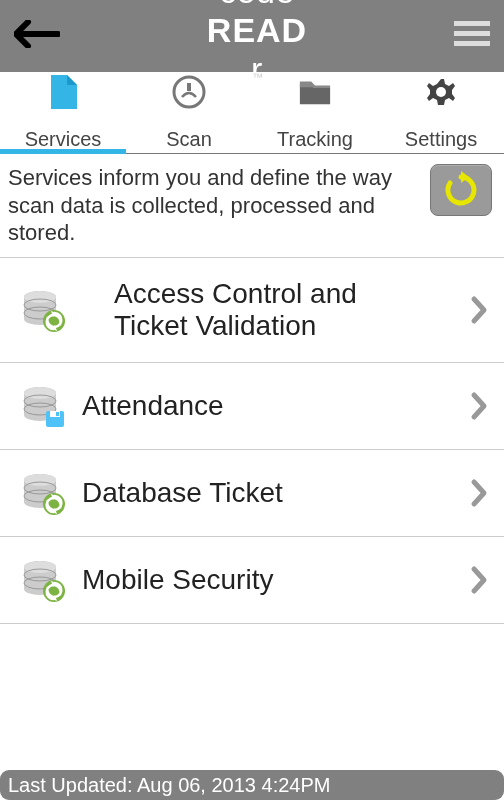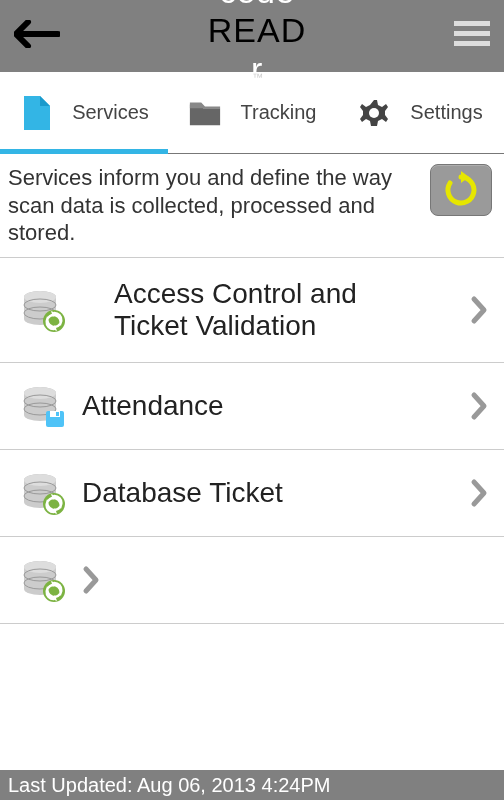--- a/index.html
+++ b/index.html
@@ -4,48 +4,48 @@
 <style>
 * { margin: 0; padding: 0; box-sizing: border-box; }
 html, body { width: 504px; height: 800px; overflow: hidden; font-family: Arial, Helvetica, sans-serif; background: #fff; }
 .app { width: 504px; height: 800px; display: flex; flex-direction: column; }
 
 
 .header { background: #808080; height: 72px; display: flex; align-items: center; padding: 0 14px; justify-content: space-between; }
 .back-btn { cursor: pointer; }
 .logo { display: flex; align-items: center; font-size: 34px; font-weight: 300; letter-spacing: 0.5px; flex-direction: column; }
 .logo-code { color: #fff; font-weight: 400; }
-.logo-read { color: #000000; font-weight: 400; letter-spacing: 1px; }
+.logo-read { color: #ffffff; font-weight: 700; letter-spacing: 1px; }
 .logo-r { color: #fff; font-weight: 400; }
 .logo-tm { color: #ccc; font-size: 11px; margin-left: 2px; position: relative; top: -18px; }
 .menu-btn { cursor: pointer; }
 
 
 .tabs { display: flex; height: 82px; background: #fff; border-bottom: 1px solid #777; }
-.tab { flex: 1; display: flex; flex-direction: row; align-items: center; justify-content: center; cursor: pointer; gap: 19px; position: relative; }
+.tab { flex: 1; display: flex; flex-direction: column; align-items: center; justify-content: center; cursor: pointer; gap: 19px; position: relative; }
 .tab-label { font-size: 20px; color: #444; }
 .tab.active { }
 .tab.active::after { content: ""; position: absolute; bottom: -1px; left: 0; right: 0; height: 5px; background: #33b5e5; }
 .tab-icon { width: 34px; height: 34px; display: flex; align-items: center; justify-content: center; }
 
 
 .info-row { display: flex; align-items: flex-start; padding: 10px 12px 10px 8px; gap: 23px; }
 .info-text { flex: 1; font-size: 22px; color: #333; line-height: 1.25; }
 .refresh-btn { width: 62px; height: 52px; background: #9a9a9a; border: 1px solid #777; border-radius: 8px; display: flex; align-items: center; justify-content: center; cursor: pointer; box-shadow: inset 0 1px 0 rgba(255,255,255,0.2); }
 
 
 .list { flex: 1; overflow: hidden; }
 .list-item { display: flex; align-items: center; padding: 20px 14px 20px 20px; border-bottom: 1px solid #ccc; cursor: pointer; gap: 16px; }
 .list-item:first-child { border-top: 1px solid #ccc; gap: 48px; }
 .item-icon { width: 46px; height: 46px; flex-shrink: 0; }
 .item-label { flex: 1; font-size: 28px; color: #222; line-height: 1.15; }
 .chevron { width: 20px; height: 30px; flex-shrink: 0; }
 
 
-.footer { background: #808080; color: #fff; font-size: 20px; padding: 4px 8px; height: 30px; display: flex; align-items: center; }
+.footer { background: #808080; color: #fff; font-size: 20px; padding: 4px 8px; height: 30px; display: flex; align-items: center; border-radius: 9px; }
 </style>
 </head>
 <body>
 
 <div class="app">
 
   <div class="header">
     <div class="back-btn">
       <svg width="46" height="28" viewBox="0 0 46 28">
         <path d="M 14 2 L 2 14 L 14 26 M 4 14 L 44 14" stroke="#000" stroke-width="6" fill="none" stroke-linecap="round" stroke-linejoin="round"></path>
@@ -68,20 +68,30 @@
 
   <div class="tabs">
     <div class="tab active">
       <div class="tab-icon">
         <svg width="28" height="34" viewBox="0 0 28 34">
           <path d="M 2 0 L 18 0 L 28 10 L 28 34 L 2 34 Z" fill="#33b5e5"></path>
           <path d="M 18 0 L 18 10 L 28 10 Z" fill="#1a9acc"></path>
         </svg>
       </div>
       <span class="tab-label">Services</span>
+    </div>
+    <div class="tab">
+      <div class="tab-icon">
+        <svg width="34" height="34" viewBox="0 0 34 34">
+          <circle cx="17" cy="17" r="15" fill="none" stroke="#777" stroke-width="3"></circle>
+          <path d="M 10 22 Q 17 14 24 22" fill="none" stroke="#777" stroke-width="2.5"></path>
+          <rect x="15" y="8" width="4" height="8" fill="#777"></rect>
+        </svg>
+      </div>
+      <span class="tab-label">Scan</span>
     </div>
     <div class="tab">
       <div class="tab-icon">
         <svg width="36" height="30" viewBox="0 0 36 30">
           <path d="M 2 6 L 2 28 L 34 28 L 34 10 L 16 10 L 12 6 Z" fill="#666"></path>
           <path d="M 2 4 L 14 4 L 18 8 L 34 8 L 34 10 L 2 10 Z" fill="#888"></path>
         </svg>
       </div>
       <span class="tab-label">Tracking</span>
     </div>
@@ -171,20 +181,21 @@
           <ellipse cx="20" cy="10" rx="16" ry="6" fill="#bbb"></ellipse>
           <path d="M 4 10 L 4 32 A 16 6 0 0 0 36 32 L 36 10" fill="#ccc"></path>
           <ellipse cx="20" cy="10" rx="16" ry="6" fill="#ddd"></ellipse>
           <ellipse cx="20" cy="18" rx="16" ry="6" fill="none" stroke="#999" stroke-width="1"></ellipse>
           <ellipse cx="20" cy="26" rx="16" ry="6" fill="none" stroke="#999" stroke-width="1"></ellipse>
           <circle cx="34" cy="34" r="11" fill="#7cb342"></circle>
           <path d="M 34 26 A 7 7 0 1 1 28 30 M 34 42 A 7 7 0 1 1 40 38" fill="none" stroke="#fff" stroke-width="2.5"></path>
           <path d="M 31 24 L 36 26 L 33 30 Z M 37 44 L 32 42 L 35 38 Z" fill="#fff"></path>
         </svg>
       </div>
+      <div class="item-label">Mobile Security</div>
       <svg class="chevron" viewBox="0 0 20 30">
           <path d="M 4 4 L 14 15 L 4 26" fill="none" stroke="#999" stroke-width="5" stroke-linecap="round" stroke-linejoin="round"></path>
         </svg>
     </div>
   </div>
 
   <div class="footer">
     <span>Last Updated: Aug 06, 2013 4:24PM</span>
   </div>
 </div>

